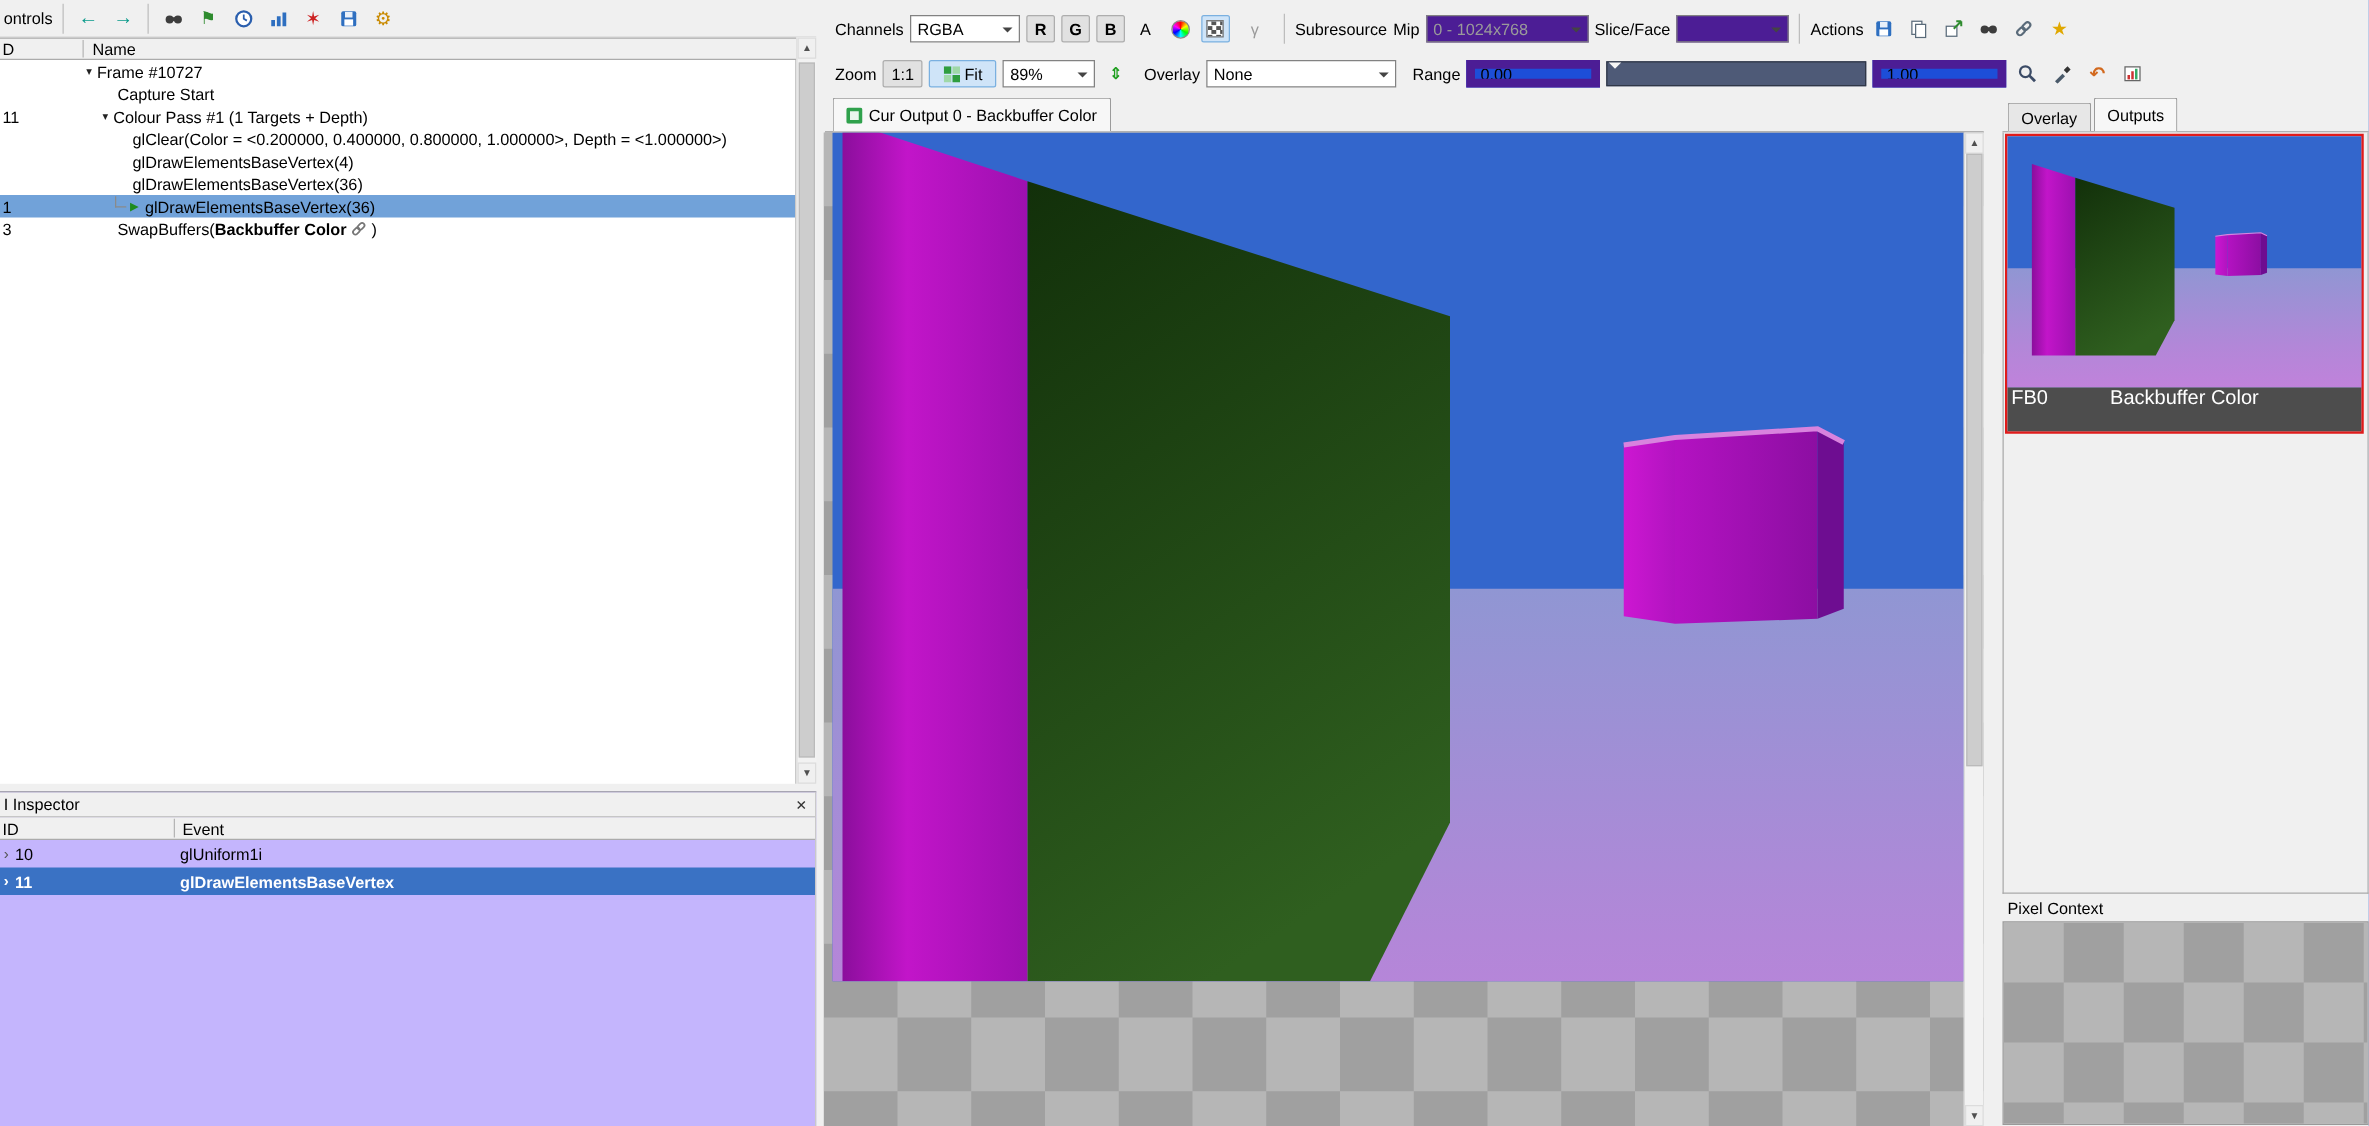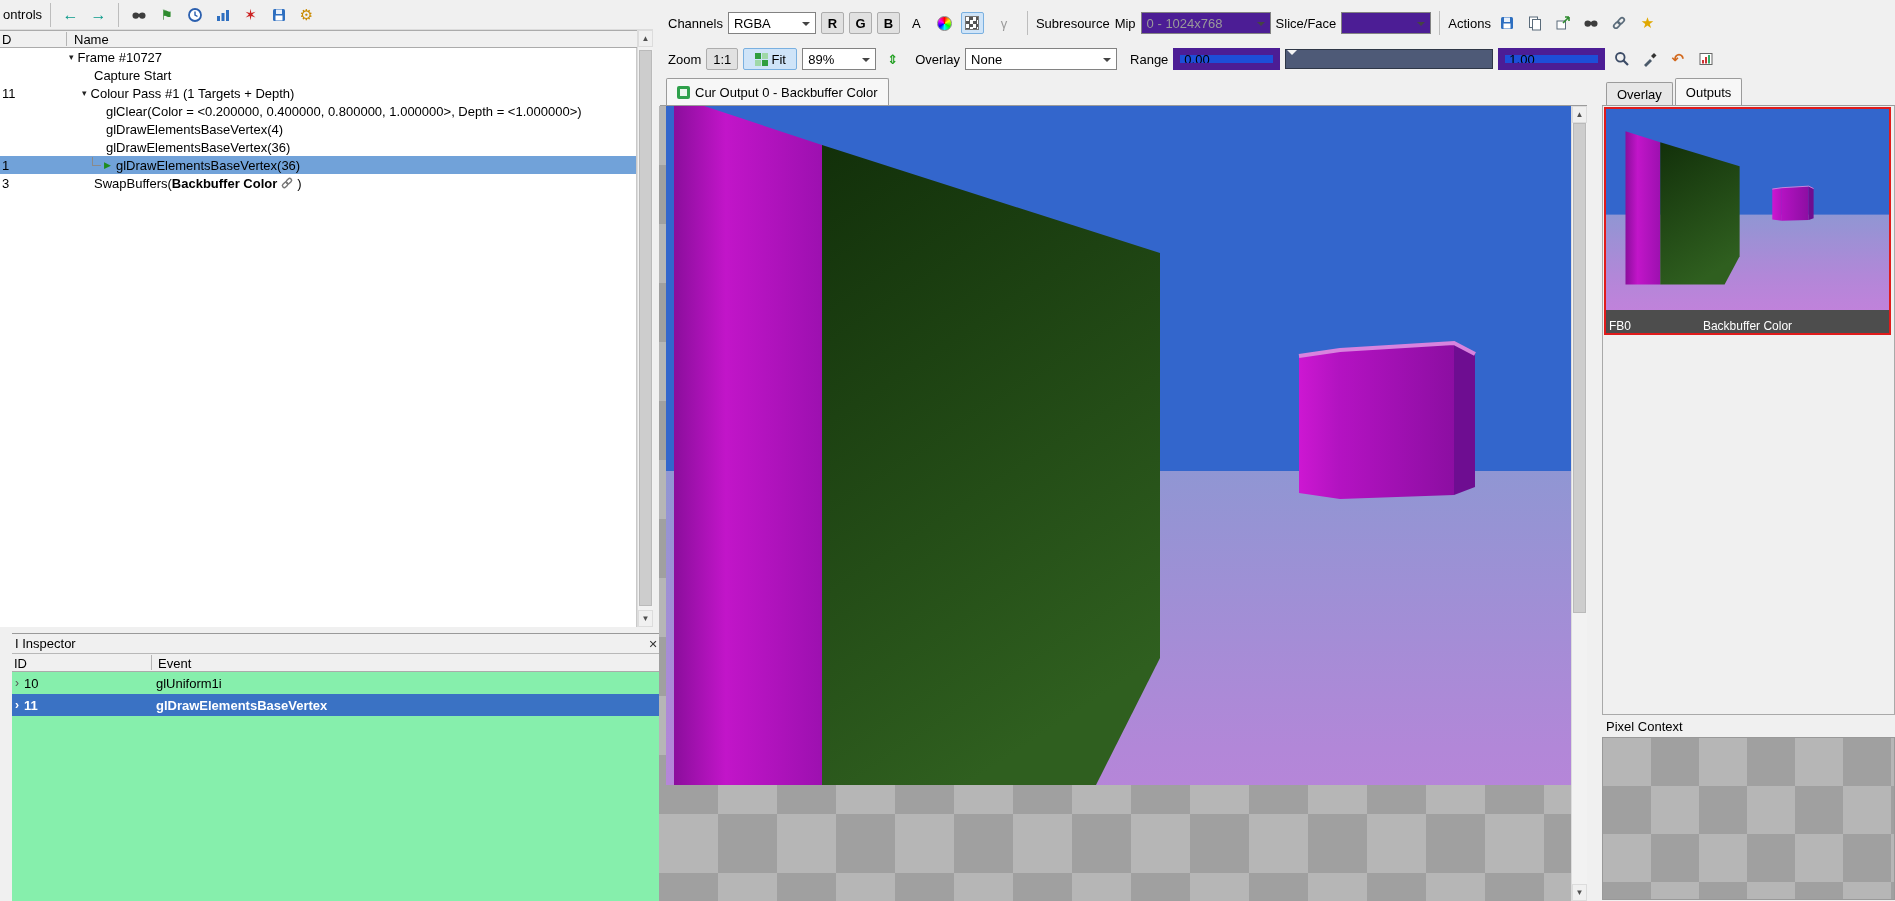--- a/index.html
+++ b/index.html
@@ -54,21 +54,21 @@
   .ebrow { height:18px; display:flex; align-items:center; white-space:nowrap; font-size:13px; }
   .ebrow .rid { flex:0 0 66px; padding-left:2px; }
   .ebrow.sel { background:#71a2d9; }
   .arrow { font-size:9px; margin-right:4px; color:#222; }
   .treeL { width:9px; height:9px; border-left:1px solid #8a8a8a; border-bottom:1px solid #8a8a8a; margin:-7px 3px 0 26px; flex:0 0 9px; }
   .curmark { color:#1e8c1e; font-size:9px; margin-right:5px; }
   .boldtxt { font-weight:bold; }
   #eb-scroll { left:637px; top:30px; width:16px; height:597px; }
 
   
-  #api-pane { left:0; top:633px; width:653px; height:268px; background:#86efac; border-top:1px solid #9a9a9a; border-right:1px solid #c9c9c9;margin-left:12px; }
+  #api-pane { left:0; top:633px; width:653px; height:268px; background:#c4b5fd; border-top:1px solid #9a9a9a; border-right:1px solid #c9c9c9; }
   #api-title { position:relative; height:20px; background:#f0f0f0; border-bottom:1px solid #b8b8b8; display:flex; align-items:center; padding-left:3px; }
   #api-close { position:absolute; right:3px; top:2px; width:16px; height:16px; display:flex; align-items:center; justify-content:center; font-size:11px; color:#333; }
   #api-header { position:relative; height:18px; background:#f0f0f0; border-bottom:1px solid #ababab; display:flex; align-items:flex-end; }
   #api-header .hid { padding-left:2px; }
   #api-header .hdiv { position:absolute; left:139px; top:1px; bottom:1px; width:1px; background:#b5b5b5; }
   #api-header .hev { position:absolute; left:146px; }
   .apirow { height:22px; display:flex; align-items:center; font-size:13px; }
   .apirow .chev { flex:0 0 12px; padding-left:3px; font-size:12px; color:#555; }
   .apirow .aid { flex:0 0 132px; padding-left:0px; }
   .apirow.sel { background:#3a72c4; color:#fff; font-weight:bold; }
@@ -96,21 +96,21 @@
   #scene-main { position:absolute; left:7px; top:0; }
   #tv-scroll { position:absolute; right:0; top:0; bottom:0; width:16px; background:#f2f2f2; border-left:1px solid #dcdcdc; }
 
   
   #rp-body { left:1602px; top:106px; width:293px; height:609px; background:#f0f0f0; border:1px solid #a9a9a9; border-top:none; }
   .thumb { position:absolute; left:1px; width:287px; display:flex; flex-direction:column; }
   .thumb.red { border:2px solid #e01b1b; }
   .thumb.black { border:2px solid #0a0a0a; }
   .thumb-img { display:block; width:283px; height:201px; }
   .thumb-white { width:283px; height:203px; background:#fbfbfb; }
-  .thumb-label { height:23px; background:#4d4d4d; color:#fff; font-size:12px; display:flex; align-items:flex-end; justify-content:center; position:relative; }
+  .thumb-label { height:35px; background:#4d4d4d; color:#fff; font-size:16px; display:flex; align-items:flex-start; justify-content:center; position:relative; }
   .thumb-label .slot { position:absolute; left:3px; }
   #pc-title { left:1602px; top:717px; width:293px; height:18px; padding-left:4px; display:flex; align-items:center; }
   #pc-panel { left:1602px; top:737px; width:293px; height:163px; border:1px solid #999; }
 </style>
 </head>
 <body>
 
 <svg width="0" height="0" style="position:absolute" aria-hidden="true">
   <defs>
     <linearGradient id="gFloor" gradientUnits="userSpaceOnUse" x1="0" y1="365" x2="0" y2="920">

